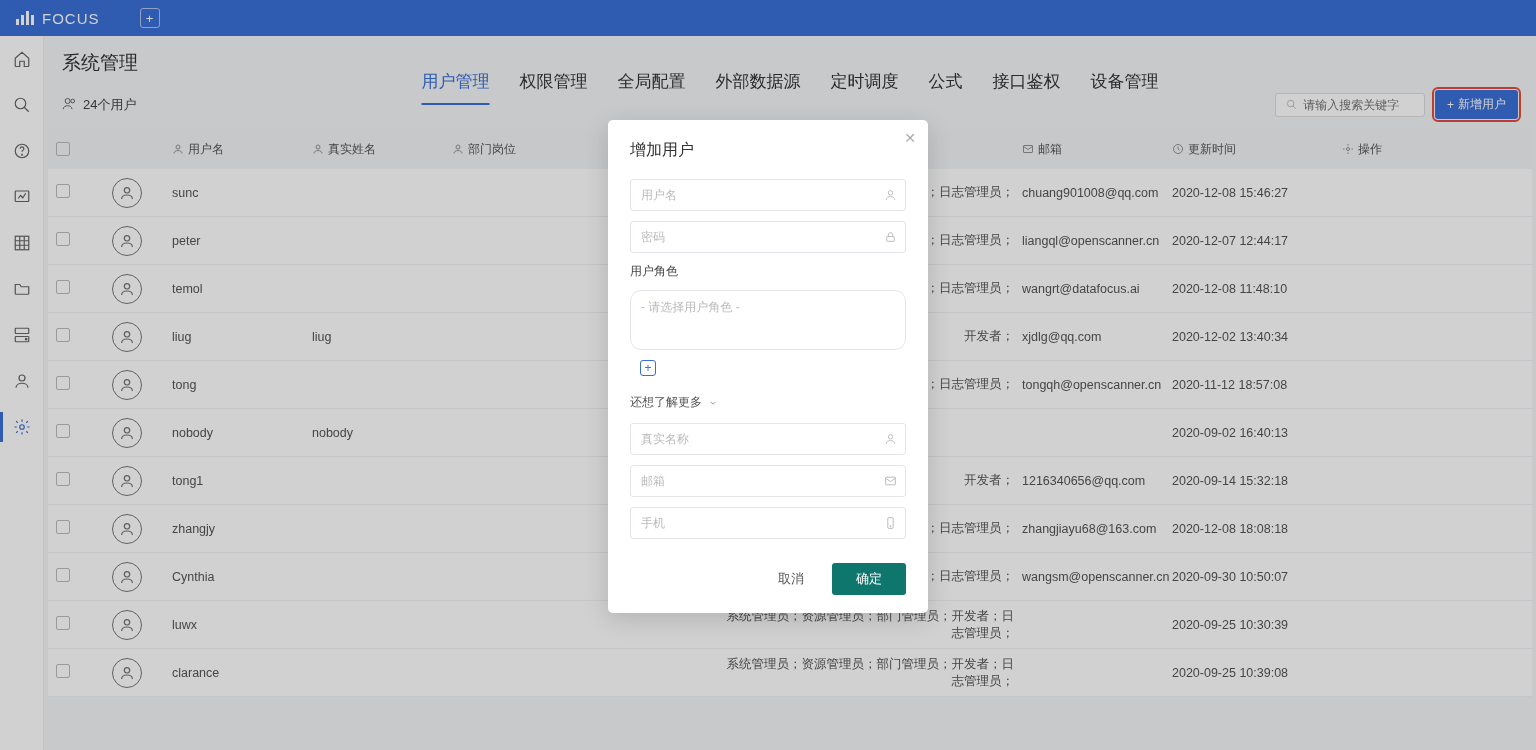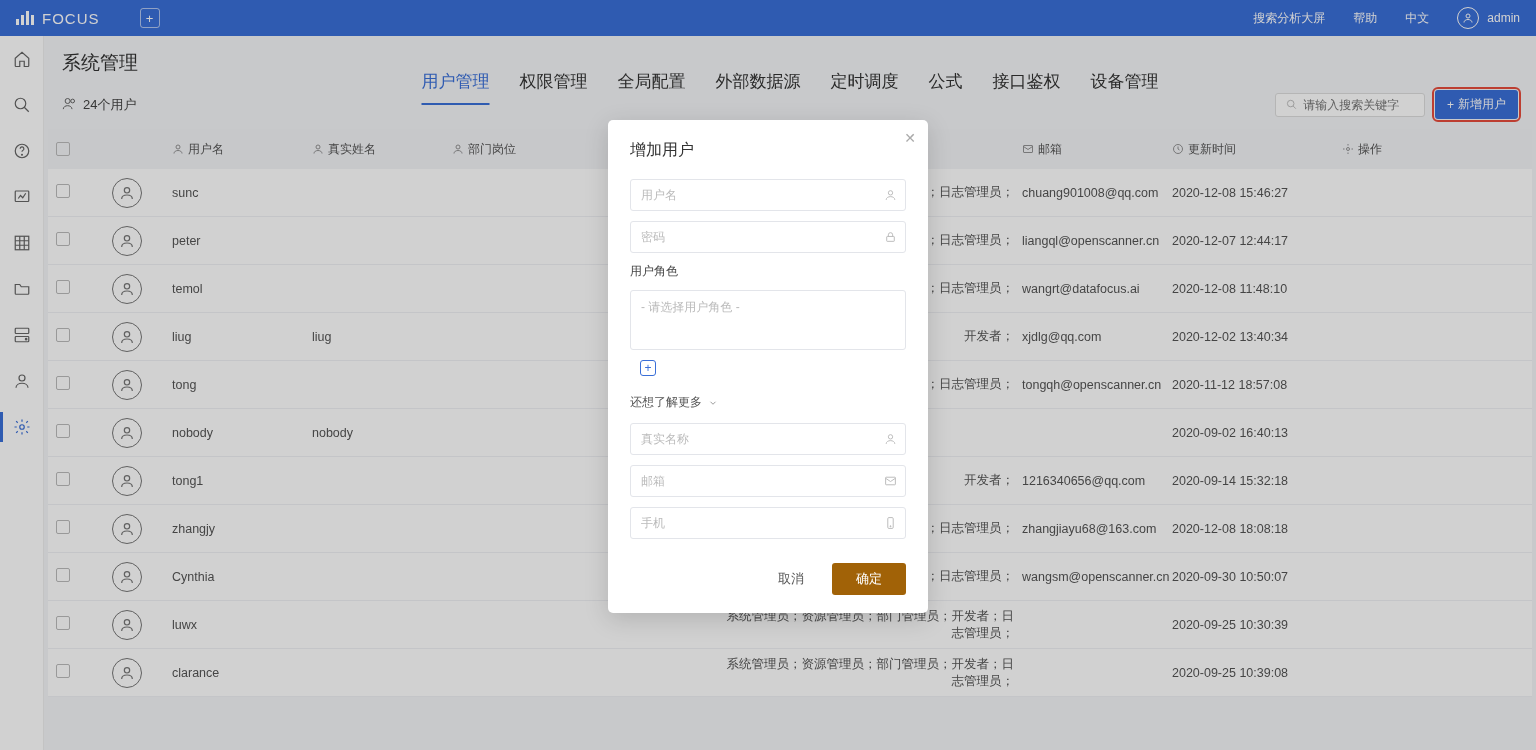--- a/index.html
+++ b/index.html
@@ -48,56 +48,42 @@
 .overlay{position:absolute;inset:0;background:rgba(0,0,0,.18)}
 .modal{position:absolute;left:50%;top:120px;transform:translateX(-50%);width:320px;background:#fff;border-radius:5px;box-shadow:0 6px 24px rgba(0,0,0,.15);padding:20px 22px 18px}
 .modal .close{position:absolute;right:12px;top:10px;color:#aaa;font-size:14px;cursor:pointer}
 .m-title{font-size:16px;font-weight:500;color:#333;margin-bottom:18px}
 .m-sec{font-size:12px;color:#444;margin-bottom:10px}
 .m-sec.req::before{content:"* ";color:#e74c3c}
 .m-input{position:relative;margin-bottom:10px}
 .m-input input{width:100%;border:1px solid #e3e5ea;border-radius:3px;padding:8px 30px 8px 10px;font-size:12px;outline:none;color:#333}
 .m-input input::placeholder{color:#bbb}
 .m-input .ic-r{position:absolute;right:9px;top:50%;transform:translateY(-50%);color:#bbb;font-size:13px}
-.role-box{border:1px solid #e3e5ea;border-radius:3px;height:60px;padding:8px 10px;font-size:12px;color:#bbb;margin-bottom:10px}
+.role-box{border:1px solid #e3e5ea;border-radius:11px;height:60px;padding:8px 10px;font-size:12px;color:#bbb;margin-bottom:10px}
 .role-add{width:16px;height:16px;border:1px solid #3a6fd8;border-radius:3px;color:#3a6fd8;display:flex;align-items:center;justify-content:center;font-size:12px;margin-top:4px;margin-left:10px}
 .more-row{display:flex;align-items:center;gap:6px;font-size:12px;color:#555;margin:18px 0 12px}
 .m-actions{display:flex;justify-content:flex-end;gap:14px;margin-top:24px}
 .btn-cancel{background:none;border:none;color:#555;font-size:13px;cursor:pointer;padding:7px 14px}
-.btn-ok{background:#a16207;color:#fff;border:none;border-radius:3px;font-size:13px;padding:7px 24px;cursor:pointer}
+.btn-ok{background:#0f766e;color:#fff;border:none;border-radius:3px;font-size:13px;padding:7px 24px;cursor:pointer}
 svg{display:block}
 </style>
 </head>
 <body>
 
 <div class="topbar">
   <div class="logo">
     <span class="logo-bars">
         <span style="height:6px"></span>
         <span style="height:10px"></span>
         <span style="height:14px"></span>
         <span style="height:10px"></span>
       </span>
     <span>FOCUS</span>
   </div>
   <div class="plus-tab">+</div>
-  <div class="topbar-right">
-    <span>搜索分析大屏</span>
-    <span>帮助</span>
-    <span>中文</span>
-    <div class="user-box">
-      <span class="avatar-circ">
-        <svg width="12" height="12" viewBox="0 0 24 24" fill="none" stroke="#fff" stroke-width="2">
-            <circle cx="12" cy="8" r="4"></circle>
-            <path d="M4 21c0-4 4-6 8-6s8 2 8 6"></path>
-          </svg>
-      </span>
-      <span>admin</span>
-    </div>
-  </div>
 </div>
 
 <div class="sidebar">
   <div class="side-ic">
       <svg width="18" height="18" viewBox="0 0 24 24" fill="none" stroke="currentColor" stroke-width="1.6">
         <path d="M3 11l9-8 9 8v10a1 1 0 0 1-1 1h-5v-7h-6v7H4a1 1 0 0 1-1-1z"></path>
       </svg>
     </div>
   <div class="side-ic">
       <svg width="18" height="18" viewBox="0 0 24 24" fill="none" stroke="currentColor" stroke-width="1.6">

